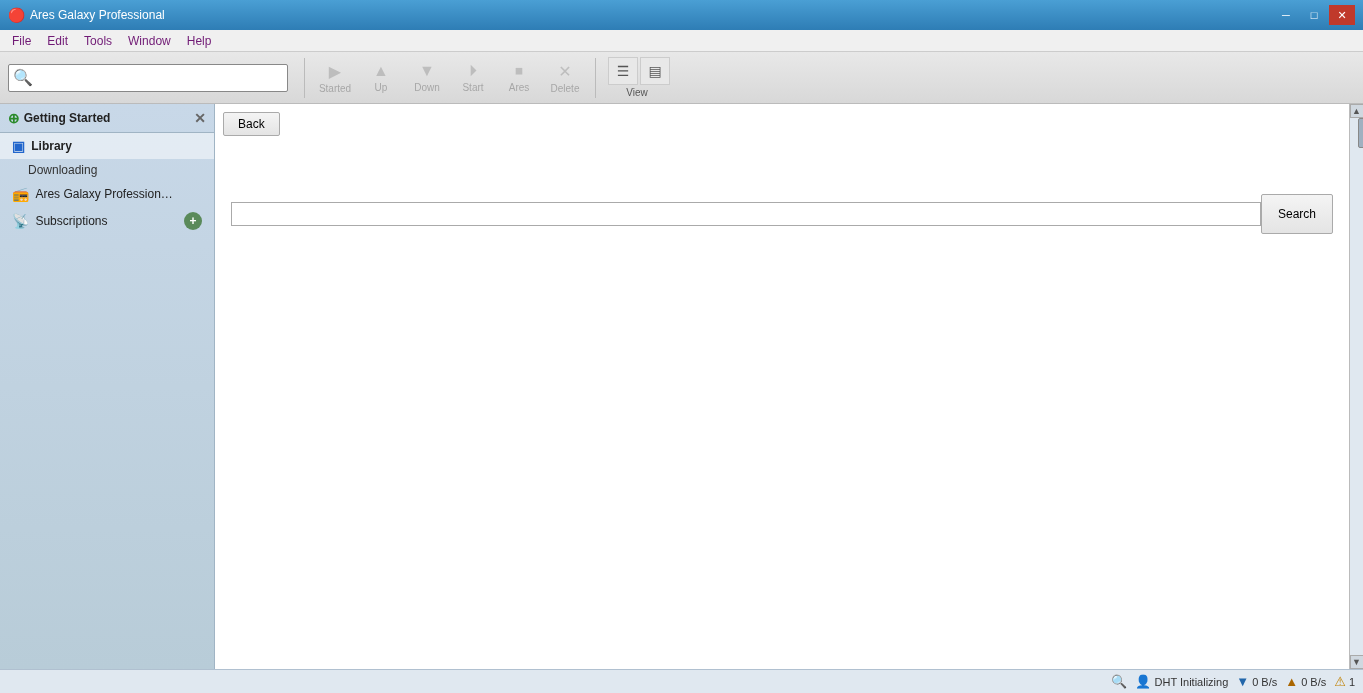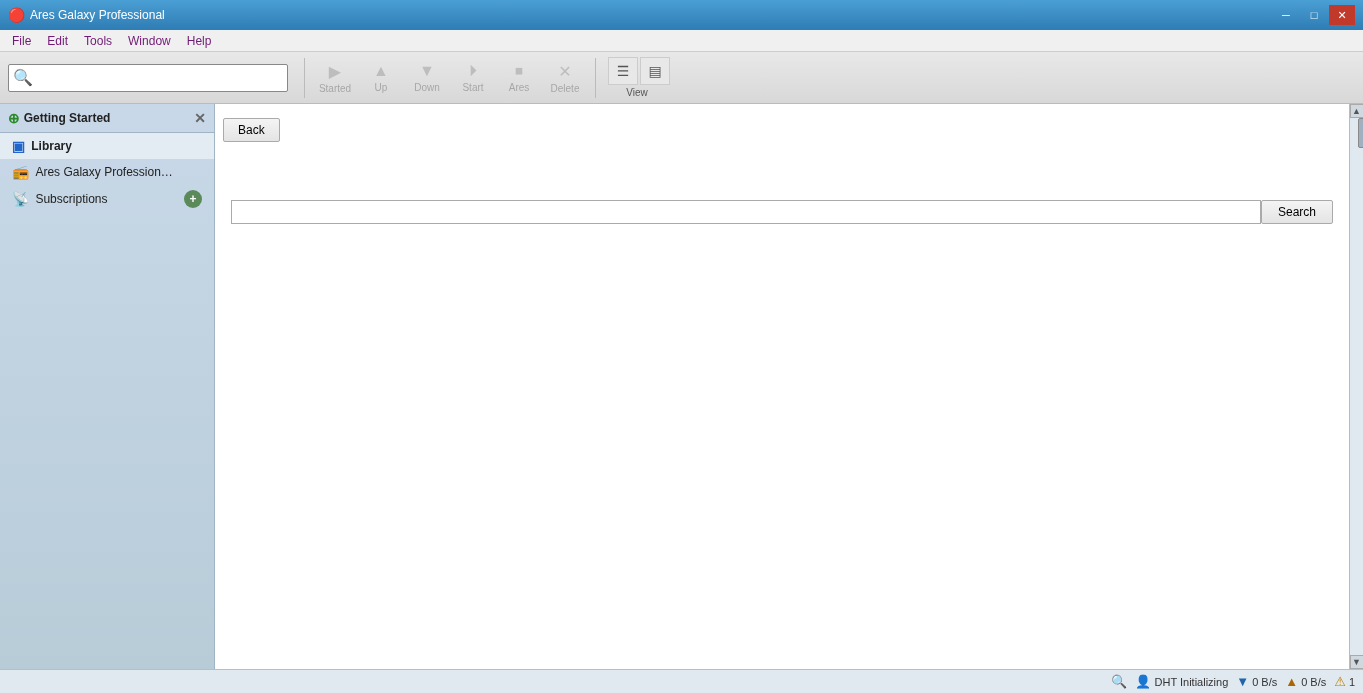--- a/index.html
+++ b/index.html
@@ -134,33 +134,33 @@
     }
     #content-inner {
       flex: 1;
       padding: 8px;
       overflow-y: auto;
       position: relative;
     }
     #back-button {
       display: inline-block; padding: 4px 14px; border: 1px solid #aaa;
       background: linear-gradient(to bottom, #f4f4f4, #e4e4e4);
-      cursor: pointer; font-size: 12px; border-radius: 2px; margin-bottom: 8px; margin-top: 6px;
+      cursor: pointer; font-size: 12px; border-radius: 2px; margin-bottom: 8px;
     }
     #search-bar-content {
       display: flex; align-items: center; margin: 50px 8px 0;
     }
     #search-field-content {
       flex: 1; height: 24px; border: 1px solid #aaa; padding: 2px 4px;
       font-size: 12px; outline: none;
     }
     #search-button-content {
       padding: 4px 16px; border: 1px solid #aaa; margin-left: 0;
       background: linear-gradient(to bottom, #f4f4f4, #e4e4e4);
-      cursor: pointer; font-size: 12px; border-radius: 2px; height: 24px;
+      cursor: pointer; font-size: 12px; border-radius: 2px; height: 40px;
     }
 
     
     #scrollbar-right {
       width: 14px; background: #e0e8f0; border-left: 1px solid #bbb;
       display: flex; flex-direction: column; align-items: center;
       position: relative;
     }
     .scroll-arrow {
       width: 14px; height: 14px; background: #d0d8e0; border: 1px solid #aaa;
@@ -264,20 +264,23 @@
         <span>Getting Started</span>
       </div>
       <span class="sidebar-close-icon">✕</span>
     </div>
 
     <div class="sidebar-item active">
       <span class="sidebar-item-icon" style="color:#2266cc;">▣</span>
       <span>Library</span>
     </div>
 
+    <div class="sidebar-sub-item">
+      <span>Downloading</span>
+    </div>
 
 
     <div class="sidebar-item">
       <span class="sidebar-item-icon sidebar-rss-icon">📻</span>
       <span class="sidebar-item-truncated">Ares Galaxy Professional R...</span>
     </div>
 
     <div class="sidebar-item">
       <span class="sidebar-item-icon sidebar-rss-icon" style="color:#e06000;">📡</span>
       <span>Subscriptions</span>

